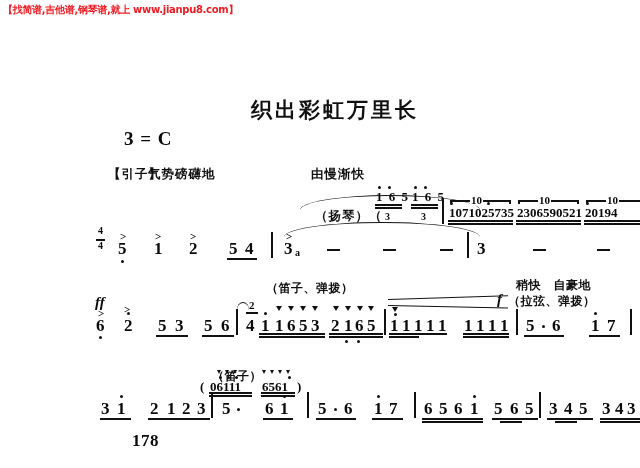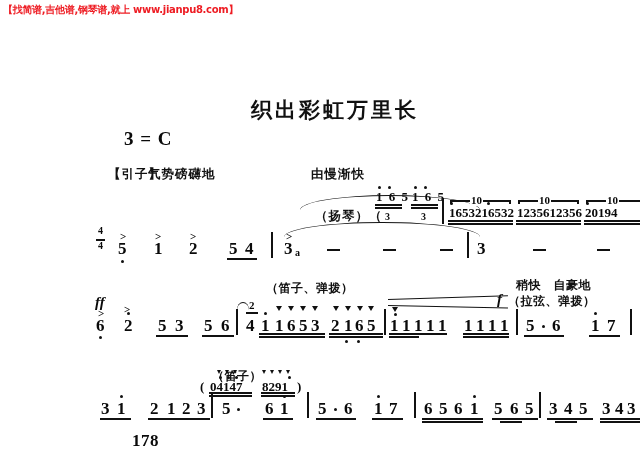--- a/index.html
+++ b/index.html
@@ -214,31 +214,31 @@
 <div class="abs tiny" style="left:421px; top:212px;">3</div>
 
 <div class="slur" style="left:300px; top:195px; width:180px; height:14px;"></div>
 
 <div class="barline" style="left:442px; top:198px; height:26px;"></div>
 
 <div class="tuplet-line" style="left:450px; top:200px; width:60px;"></div>
 <div class="tuplet-tick" style="left:450px; top:200px; height:4px;"></div>
 <div class="tuplet-tick" style="left:509px; top:200px; height:4px;"></div>
 <div class="tuplet-num" style="left:470px; top:194px;">10</div>
-<div class="abs note-sm" style="left:449px; top:206px; letter-spacing:0px;">1653216532</div>
+<div class="abs note-sm" style="left:449px; top:206px; letter-spacing:0px;">1071025735</div>
 <div class="odot" style="left:450px; top:202px;"></div>
 <div class="odot" style="left:487px; top:202px;"></div>
 <div class="beam" style="left:448px; top:220px; width:65px;"></div>
 <div class="beam" style="left:448px; top:223px; width:65px;"></div>
 
 <div class="tuplet-line" style="left:518px; top:200px; width:60px;"></div>
 <div class="tuplet-tick" style="left:518px; top:200px; height:4px;"></div>
 <div class="tuplet-tick" style="left:577px; top:200px; height:4px;"></div>
 <div class="tuplet-num" style="left:538px; top:194px;">10</div>
-<div class="abs note-sm" style="left:517px; top:206px; letter-spacing:0px;">1235612356</div>
+<div class="abs note-sm" style="left:517px; top:206px; letter-spacing:0px;">2306590521</div>
 <div class="beam" style="left:516px; top:220px; width:65px;"></div>
 <div class="beam" style="left:516px; top:223px; width:65px;"></div>
 
 <div class="tuplet-line" style="left:586px; top:200px; width:54px;"></div>
 <div class="tuplet-tick" style="left:586px; top:200px; height:4px;"></div>
 <div class="tuplet-num" style="left:606px; top:194px;">10</div>
 <div class="abs note-sm" style="left:585px; top:206px; letter-spacing:0px;">20194</div>
 <div class="odot" style="left:586px; top:202px;"></div>
 <div class="beam" style="left:584px; top:220px; width:56px;"></div>
 <div class="beam" style="left:584px; top:223px; width:56px;"></div>
@@ -364,31 +364,31 @@
 <div class="odot" style="left:594px; top:312px;"></div>
 <div class="abs note" style="left:591px; top:317px;">1</div>
 <div class="abs note" style="left:607px; top:317px;">7</div>
 <div class="beam" style="left:589px; top:335px; width:31px;"></div>
 
 <div class="barline" style="left:630px; top:309px; height:26px;"></div>
 
 <div class="abs cn-sm" style="left:212px; top:360px;margin-top:8px;">（笛子）</div>
 
 <div class="abs note-sm" style="left:200px; top:380px;">(</div>
-<div class="abs note-sm" style="left:210px; top:380px; letter-spacing:0px;">04147</div>
+<div class="abs note-sm" style="left:210px; top:380px; letter-spacing:0px;">06111</div>
 <div class="odot" style="left:219px; top:376px;"></div>
 <div class="odot" style="left:227px; top:376px;"></div>
 <div class="odot" style="left:235px; top:376px;"></div>
 <div class="wedge" style="left:217px; top:370px; border-left-width:2.5px; border-right-width:2.5px; border-top-width:4px;"></div>
 <div class="wedge" style="left:225px; top:370px; border-left-width:2.5px; border-right-width:2.5px; border-top-width:4px;"></div>
 <div class="wedge" style="left:233px; top:370px; border-left-width:2.5px; border-right-width:2.5px; border-top-width:4px;"></div>
 <div class="beam" style="left:209px; top:392px; width:43px; height:1.5px;"></div>
 <div class="beam" style="left:209px; top:395px; width:43px; height:1.5px;"></div>
 
-<div class="abs note-sm" style="left:262px; top:380px; letter-spacing:0px;">8291</div>
+<div class="abs note-sm" style="left:262px; top:380px; letter-spacing:0px;">6561</div>
 <div class="odot" style="left:288px; top:376px;"></div>
 <div class="wedge" style="left:262px; top:370px; border-left-width:2.5px; border-right-width:2.5px; border-top-width:4px;"></div>
 <div class="wedge" style="left:270px; top:370px; border-left-width:2.5px; border-right-width:2.5px; border-top-width:4px;"></div>
 <div class="wedge" style="left:278px; top:370px; border-left-width:2.5px; border-right-width:2.5px; border-top-width:4px;"></div>
 <div class="wedge" style="left:286px; top:370px; border-left-width:2.5px; border-right-width:2.5px; border-top-width:4px;"></div>
 <div class="beam" style="left:261px; top:392px; width:34px; height:1.5px;"></div>
 <div class="beam" style="left:261px; top:395px; width:34px; height:1.5px;"></div>
 <div class="abs note-sm" style="left:297px; top:380px;">)</div>
 
 <div class="abs note" style="left:101px; top:400px;">3</div>

